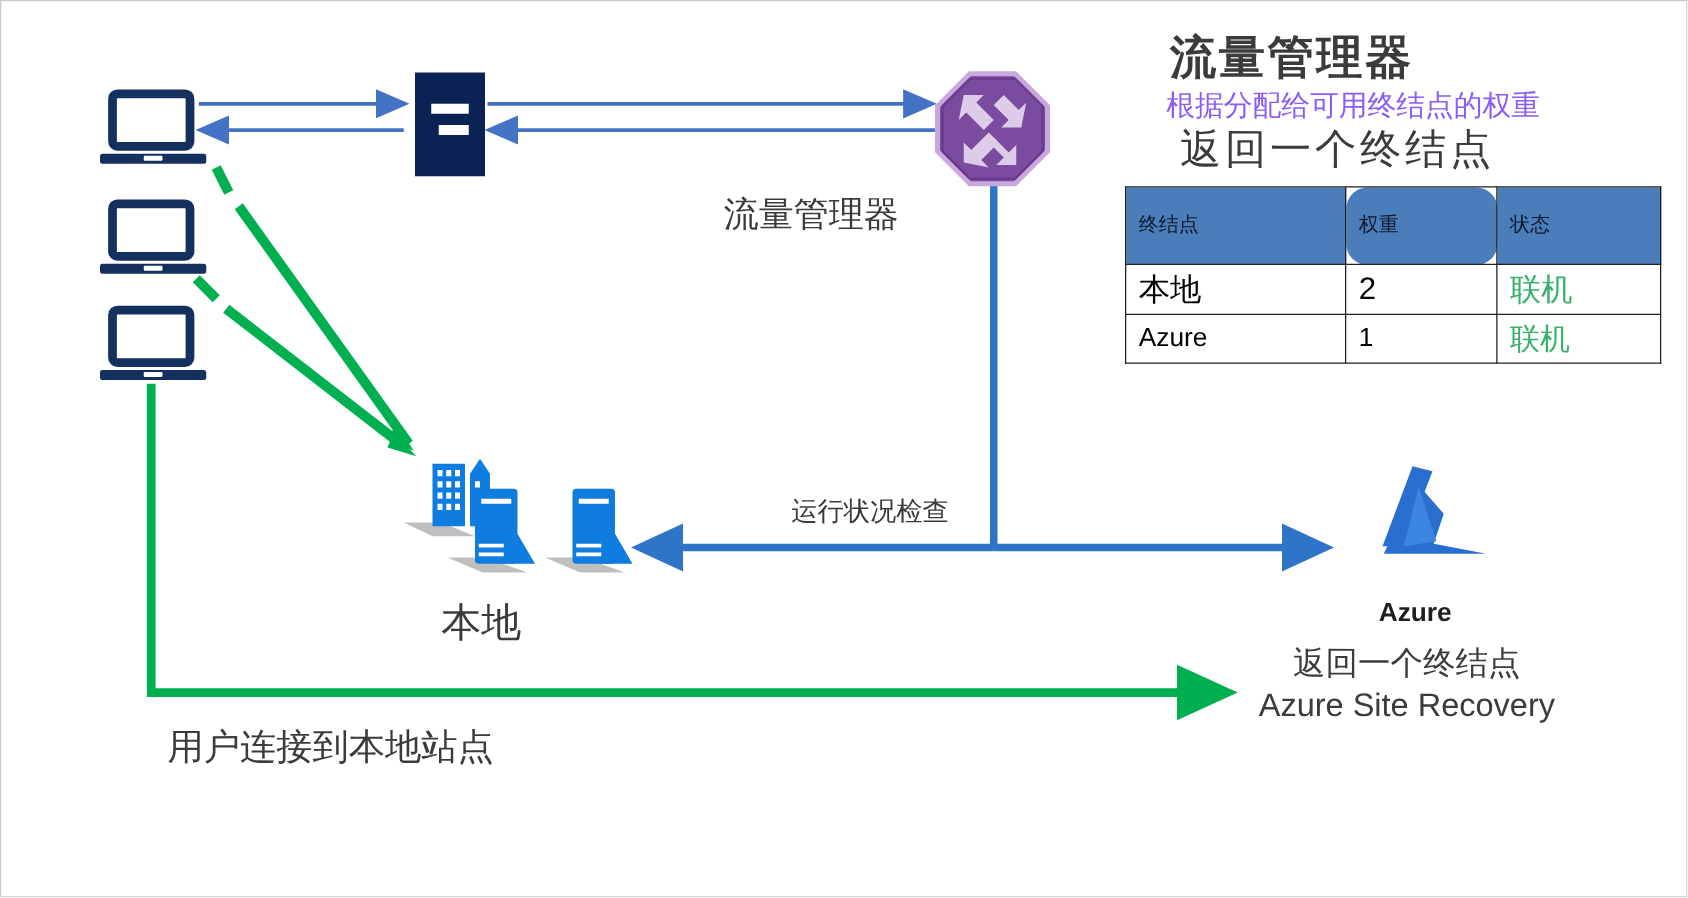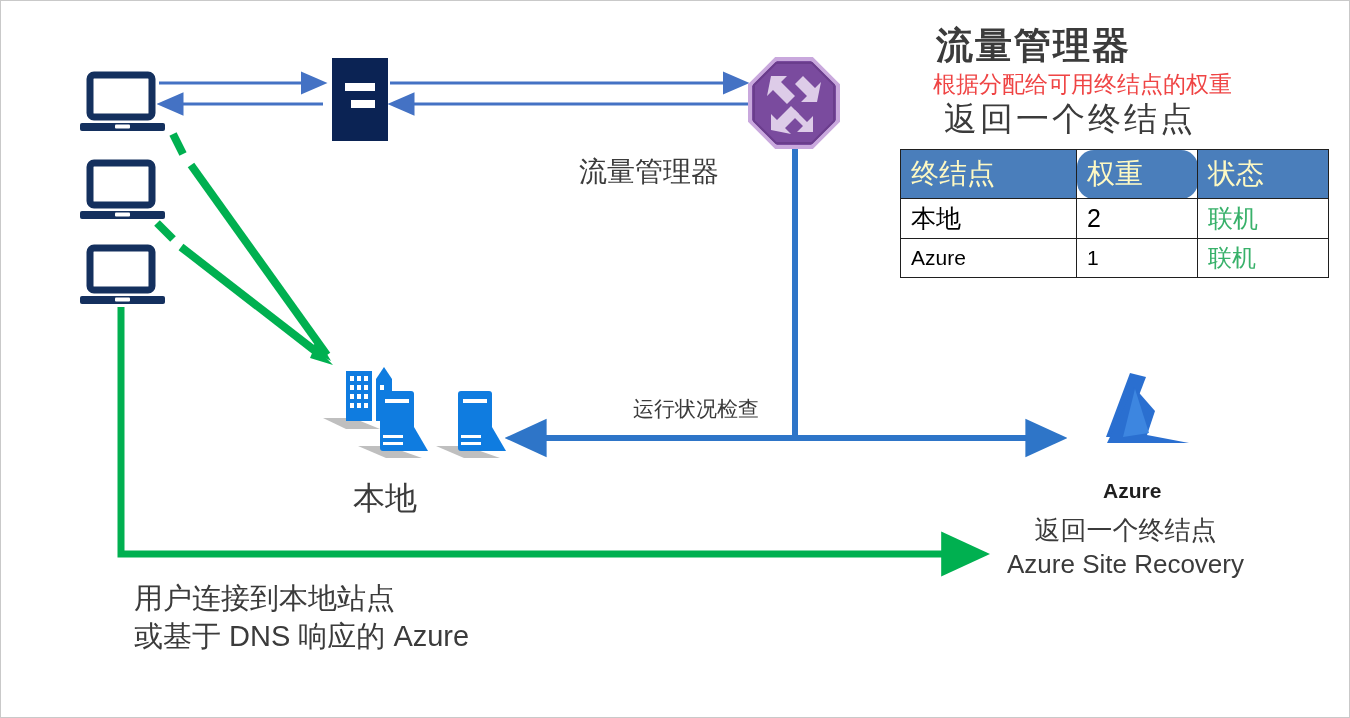--- a/index.html
+++ b/index.html
@@ -4,27 +4,27 @@
 <style>
   html,body{margin:0;padding:0;background:#fff;}
   body{width:1350px;height:718px;overflow:hidden;
        font-family:"Liberation Sans","DejaVu Sans",sans-serif;}
   #stage{position:relative;width:1348px;height:716px;border:1px solid #c9c9c9;background:#fff;}
   .abs{position:absolute;}
   .txt{color:#3b3b3b;white-space:nowrap;}
 
   
   #tm-title{left:935px;top:20px;font-size:37px;font-weight:bold;letter-spacing:2px;color:#3b3b3b;}
-  #tm-sub{left:932px;top:68px;font-size:23px;color:#ef4444;}
+  #tm-sub{left:932px;top:68px;font-size:23px;color:#8b5cf6;}
   #tm-sub2{left:908px;top:96px;font-size:33px;letter-spacing:3px;color:#3b3b3b;margin-left:35px;}
 
   
   #ep-table{left:899px;top:148px;border-collapse:collapse;}
   #ep-table td,#ep-table th{border:1px solid #1f1f1f;padding:3px 10px;font-size:21px;text-align:left;}
-  #ep-table thead th{background:#4a7ebb;color:#fef9c3;font-weight:normal;font-size:28px;padding:5px 10px;}
+  #ep-table thead th{background:#4a7ebb;color:#0f172a;font-weight:normal;font-size:16px;padding:20px 10px;}
   #ep-table .c-ep{width:155px;}
   #ep-table .c-w{width:100px;border-radius:17px;}
   #ep-table .c-s{width:110px;}
   #ep-table td.status{color:#38b16a;}
   #ep-table tr.r0 td{font-size:25px;}
   #ep-table tr.r1 td{font-size:21px;}
   #ep-table tr.r1 td.status{font-size:24px;}
 
   
   #lbl-dns{left:287px;top:148px;font-size:27px;line-height:33px;text-align:center;}
@@ -204,16 +204,15 @@
 
   <div class="abs txt" id="lbl-azure">Azure</div>
 
   <div class="abs txt" id="lbl-azure-sub">
     <div>返回一个终结点</div>
     <div>Azure Site Recovery</div>
   </div>
 
   <div class="abs txt" id="caption">
     <div>用户连接到本地站点</div>
-    <div>或基于 DNS 响应的 Azure</div>
   </div>
 
 </div>
 
 </body></html>

